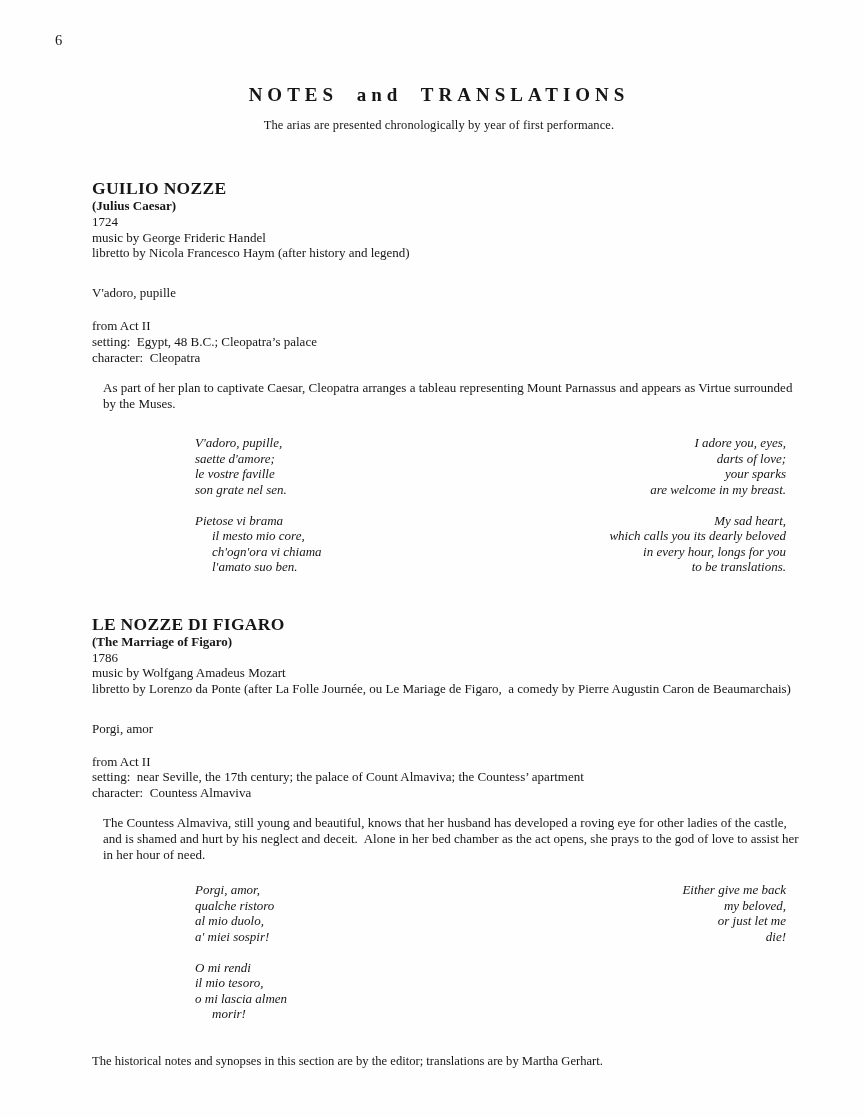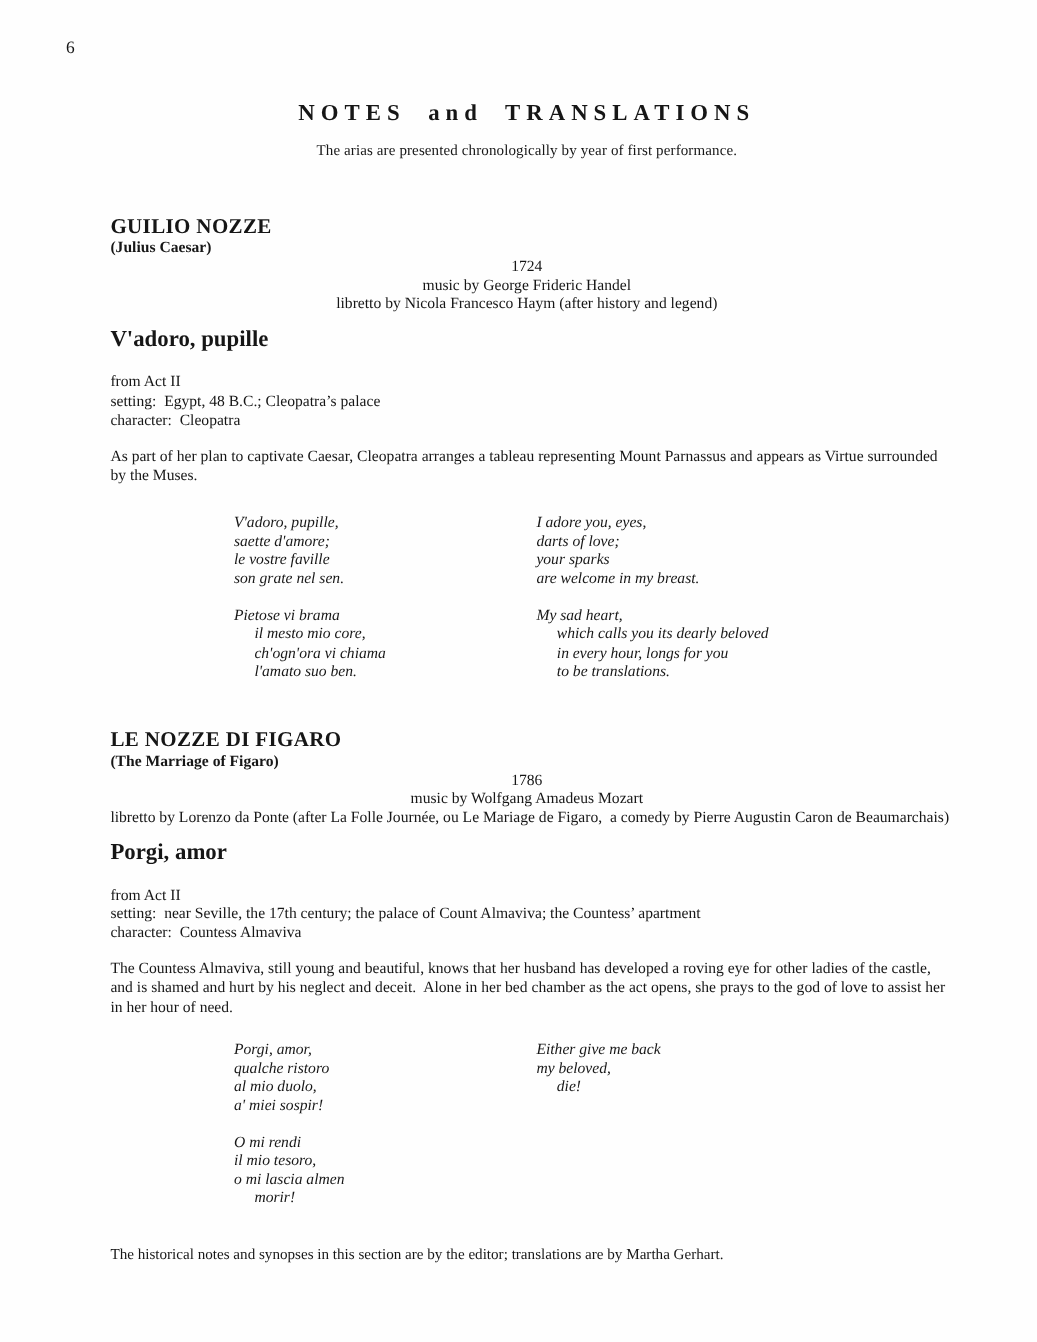--- a/index.html
+++ b/index.html
@@ -40,43 +40,44 @@
     font-weight:bold;
     line-height:20px;
     letter-spacing:0.3px;
     margin:0;
   }
   .section-1 .opera-title { margin-top:45px; }
   .section-2 .opera-title { margin-top:39px; }
   .opera-subtitle {
     font-size:13px; font-weight:bold; line-height:16px;
   }
-  .meta-line { line-height:15.7px; white-space:pre;text-align:center; }
+  .meta-line { line-height:15.7px; white-space:pre; }
   .it { }
   .aria-title {
-    margin-top:14px;
-    font-size:19px; font-weight:bold; line-height:16px;
+    margin-top:24px;
+    font-size:13px; font-weight:normal; line-height:16px;
   }
   .context { margin-top:17px; }
   .context-line { line-height:15.7px; white-space:pre; }
   .synopsis {
     margin-top:15px;
     width:702px;
     line-height:15.9px;
     white-space:pre-wrap;
+    margin-left:11px;
   }
   .section-2 .synopsis { margin-top:14px; }
   .verses {
     display:flex;
     margin-top:23px;
     margin-left:103px;
   }
   .section-2 .verses { margin-top:20px; }
   .verse-col-italian { width:252px; }
-  .verse-col-english { flex:1; font-style:italic; }
+  .verse-col-english { flex:1; font-style:italic;text-align:right; }
   .stanza { margin:0 0 15.5px 0;font-style:italic; }
   .stanza:last-child { margin-bottom:0; }
   .vline { line-height:15.5px; }
   .vline.ind { padding-left:17px; }
   .footer {
     margin-top:32px;
     font-size:12.6px;
     line-height:15px;
   }
 </style>
@@ -167,20 +168,21 @@
             <div class="vline">O mi rendi</div>
             <div class="vline">il mio tesoro,</div>
             <div class="vline">o mi lascia almen</div>
             <div class="vline ind">morir!</div>
           </div>
         </div>
       <div class="verse-col-english">
           <div class="stanza">
             <div class="vline">Either give me back</div>
             <div class="vline">my beloved,</div>
+            <div class="vline">or just let me</div>
             <div class="vline ind">die!</div>
           </div>
         </div>
     </div>
   </div>
 
   <div class="footer">The historical notes and synopses in this section are by the editor; translations are by Martha Gerhart.</div>
 </div>
 
 </body></html>

